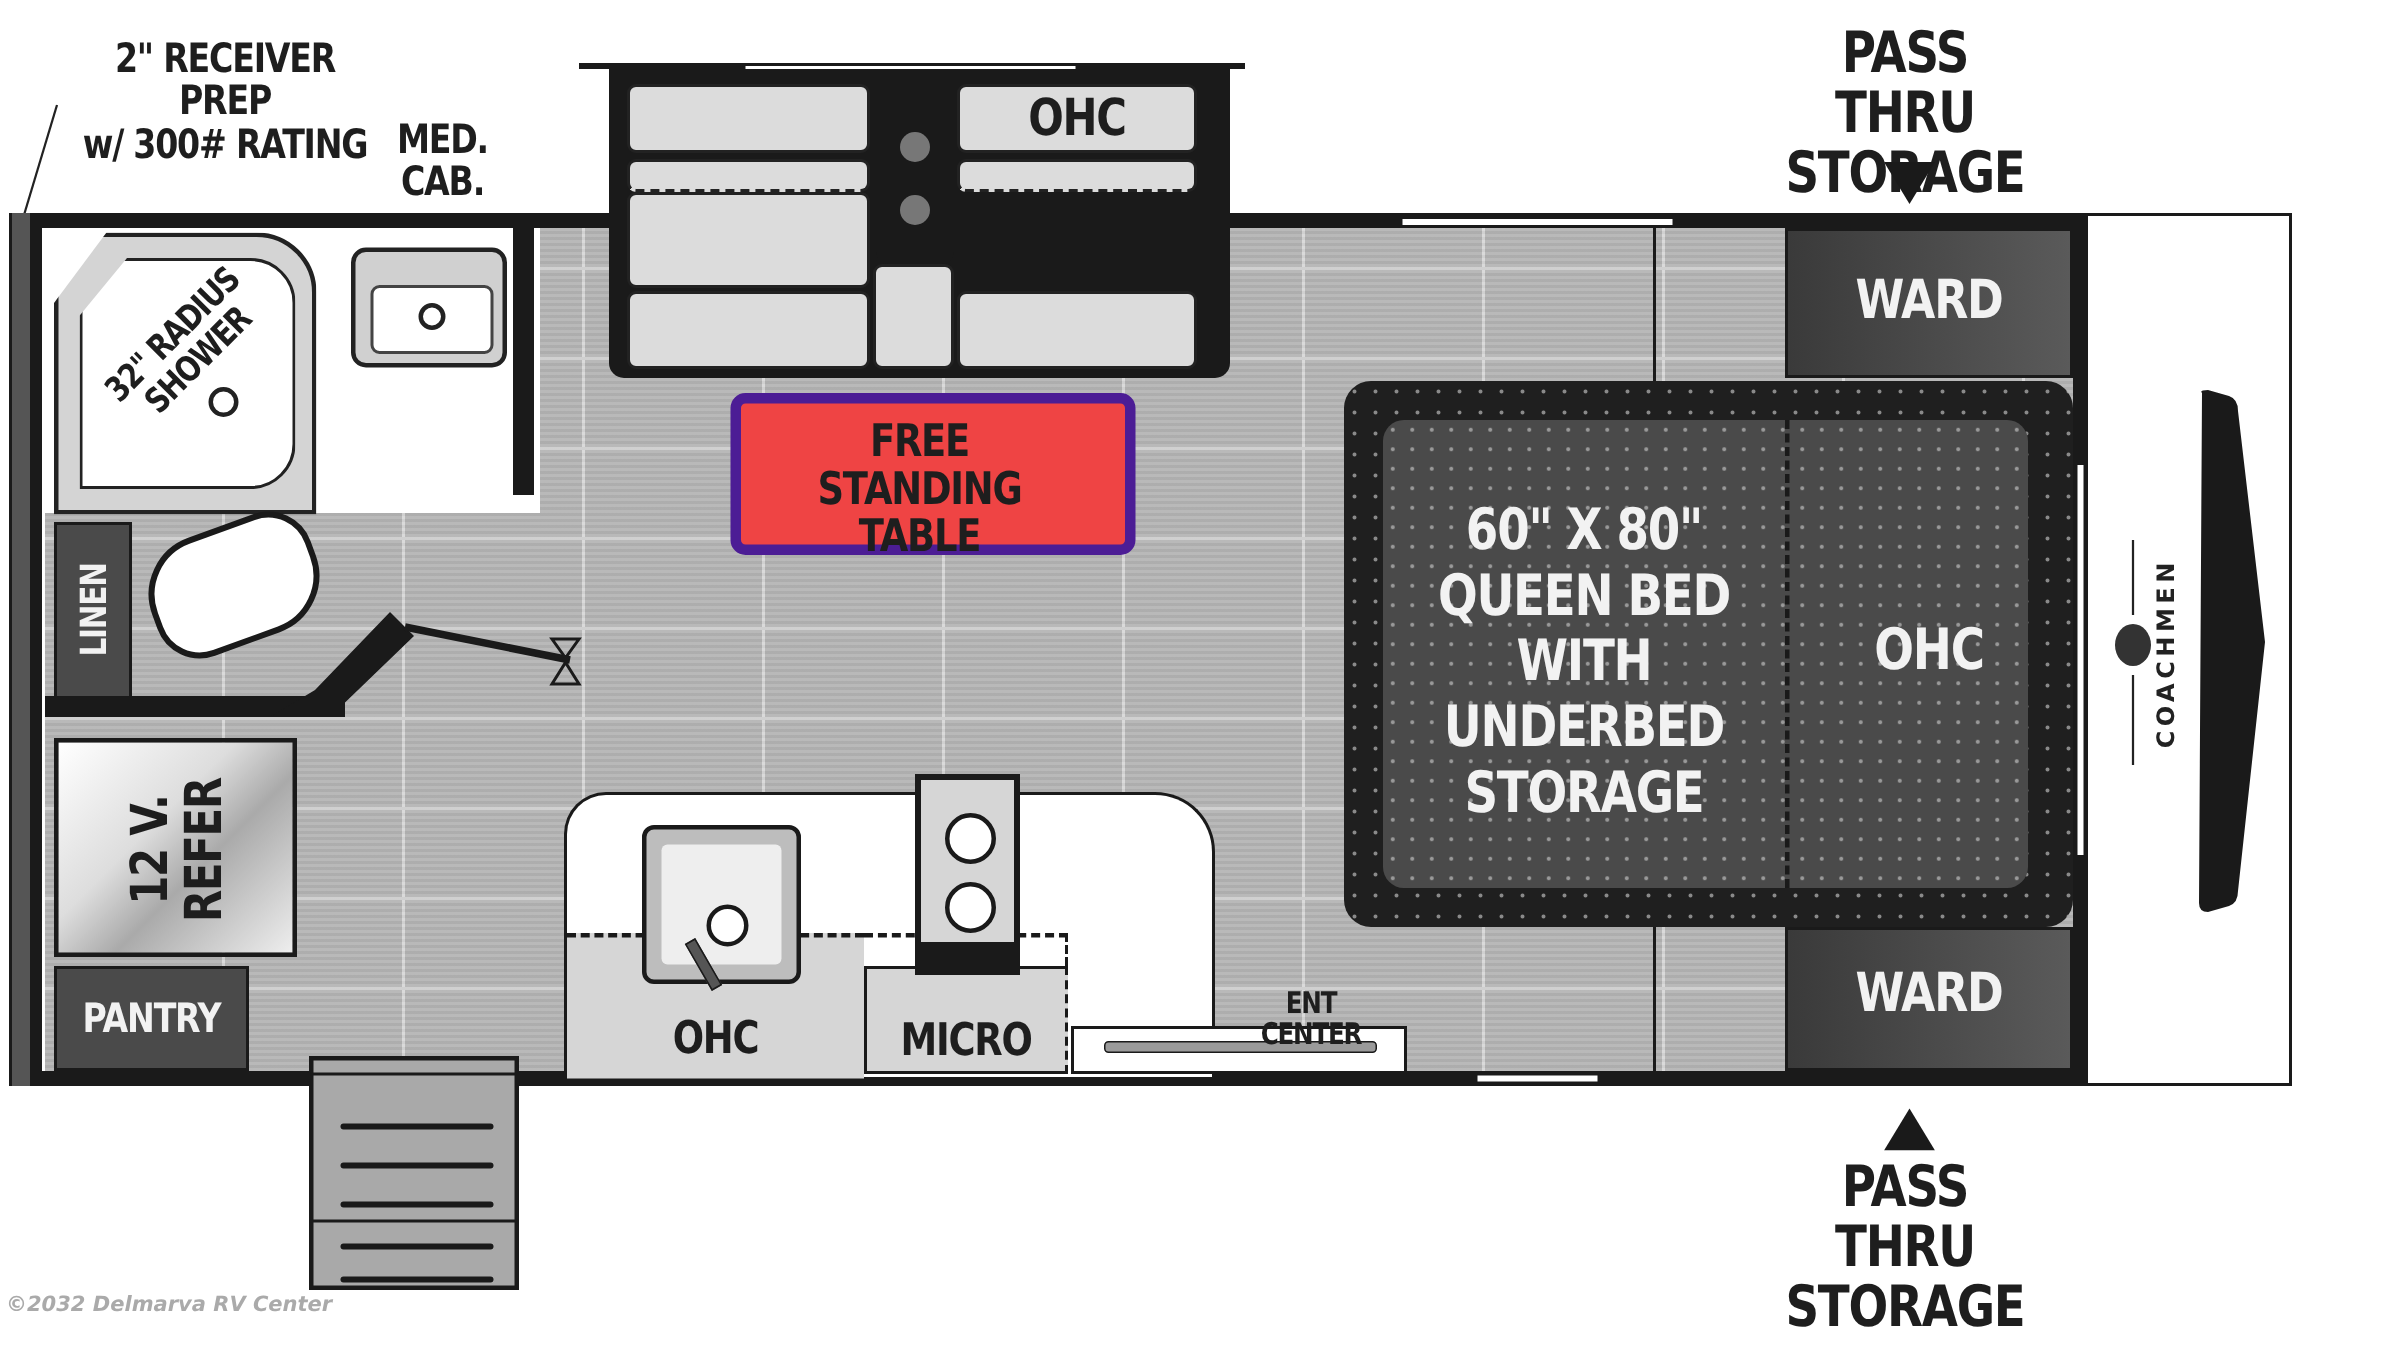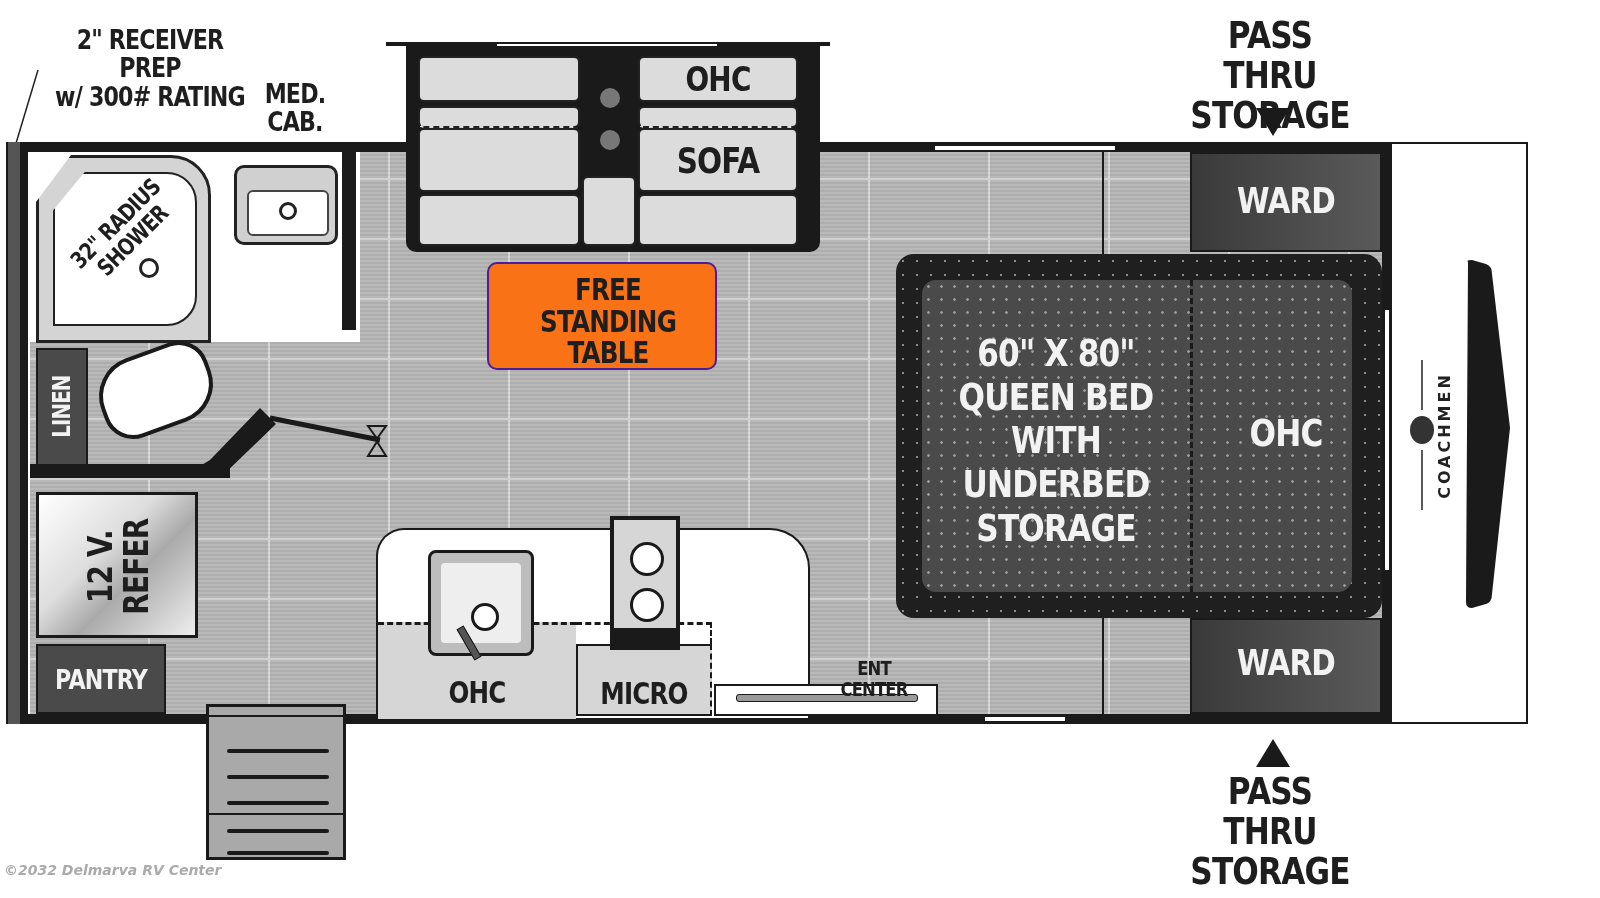--- a/index.html
+++ b/index.html
@@ -118,29 +118,26 @@
   <div class="cushion" style="position:absolute;left:222px;top:2px;width:160px;height:46px;">
     <div class="lbl" style="left:0;top:4px;width:156px;font-size:34px;">OHC</div>
   </div>
   <div class="abs" style="left:168px;top:2px;width:52px;height:120px;background:#1a1a1a;border-radius:0 0 8px 8px;">
     <div style="position:absolute;left:16px;top:32px;width:20px;height:20px;border-radius:50%;background:#777;"></div>
     <div style="position:absolute;left:16px;top:74px;width:20px;height:20px;border-radius:50%;background:#777;"></div>
   </div>
   <div class="cushion" style="position:absolute;left:2px;top:52px;width:162px;height:22px;border-bottom:2px dashed #222;"></div>
   <div class="cushion" style="position:absolute;left:222px;top:52px;width:160px;height:22px;border-bottom:2px dashed #222;"></div>
   <div class="cushion" style="position:absolute;left:2px;top:74px;width:162px;height:64px;"></div>
-  <div class="cushion" style="position:absolute;left:222px;top:74px;width:160px;height:64px;">
-    <div class="lbl" style="left:0;top:12px;width:156px;font-size:36px;">SOFA</div>
-  </div>
   <div class="cushion" style="position:absolute;left:166px;top:122px;width:54px;height:70px;"></div>
   <div class="cushion" style="position:absolute;left:2px;top:140px;width:162px;height:52px;"></div>
   <div class="cushion" style="position:absolute;left:222px;top:140px;width:160px;height:52px;"></div>
 </div>
 
-<div class="abs" style="left:487px;top:262px;width:230px;height:108px;background:#f97316;border:2px solid #4c1d95;border-radius:10px;box-sizing:border-box;">
+<div class="abs" style="left:487px;top:262px;width:270px;height:108px;background:#ef4444;border:7px solid #4c1d95;border-radius:10px;box-sizing:border-box;">
   <div class="lbl" style="left:0;top:10px;width:238px;font-size:30px;">
     <div>FREE</div>
     <div>STANDING</div>
     <div>TABLE</div>
   </div>
 </div>
 
 <div class="abs" style="left:376px;top:528px;width:434px;height:190px;background:#fff;border:2px solid #1a1a1a;border-bottom:none;border-radius:28px 40px 0 0;box-sizing:border-box;"></div>
 <div class="abs" style="left:378px;top:622px;width:198px;height:94px;background:#d6d6d6;border-top:3px dashed #1a1a1a;">
   <div class="lbl" style="left:0;top:52px;width:198px;font-size:30px;">OHC</div>

